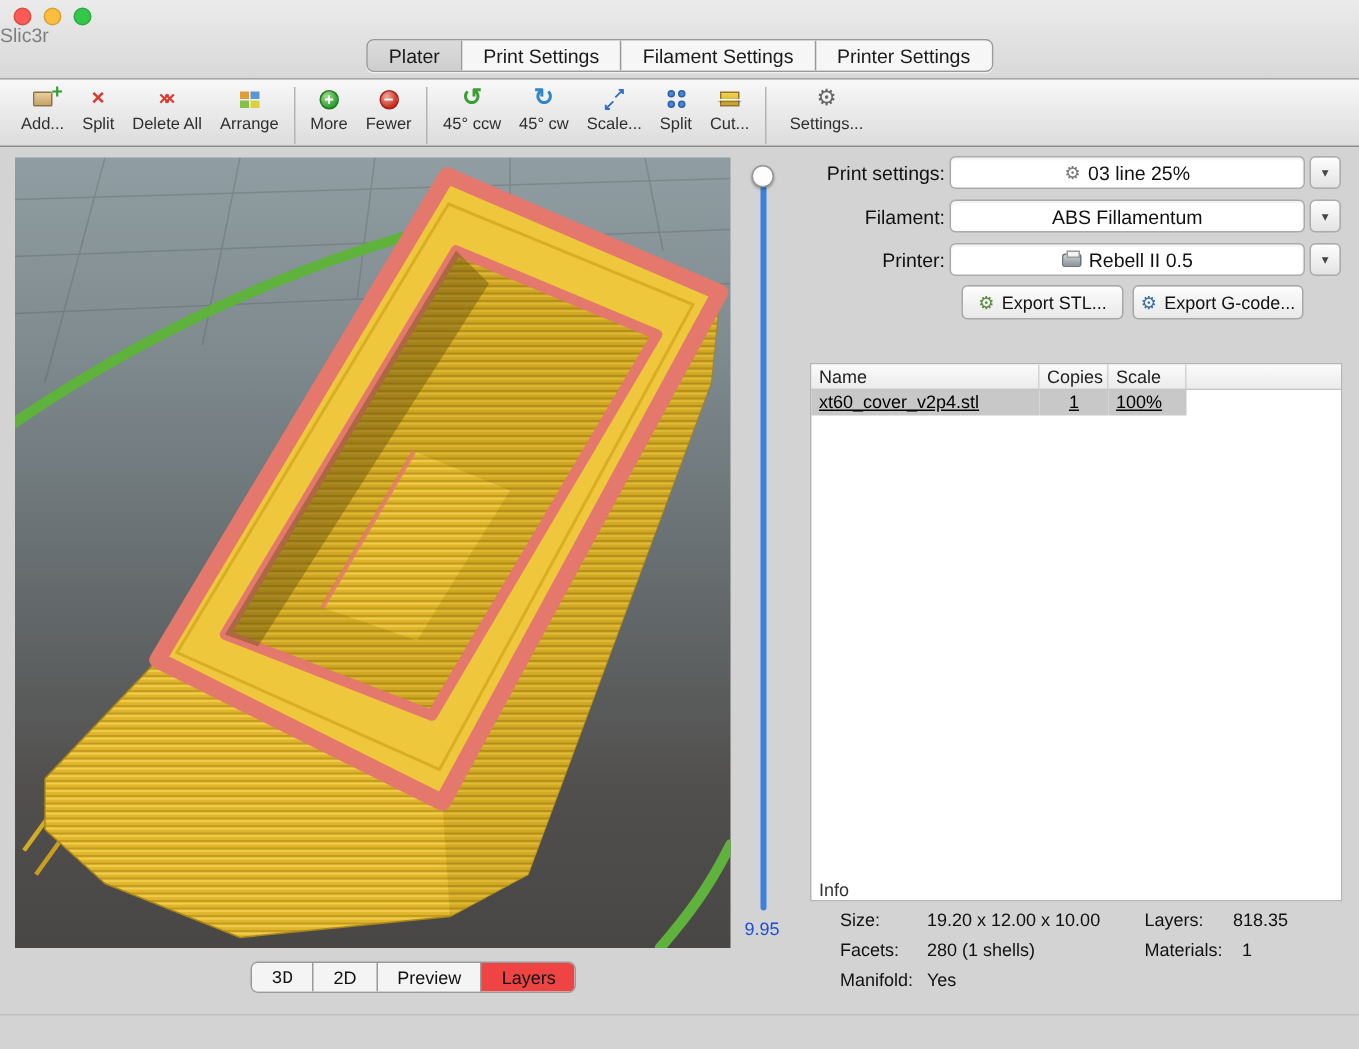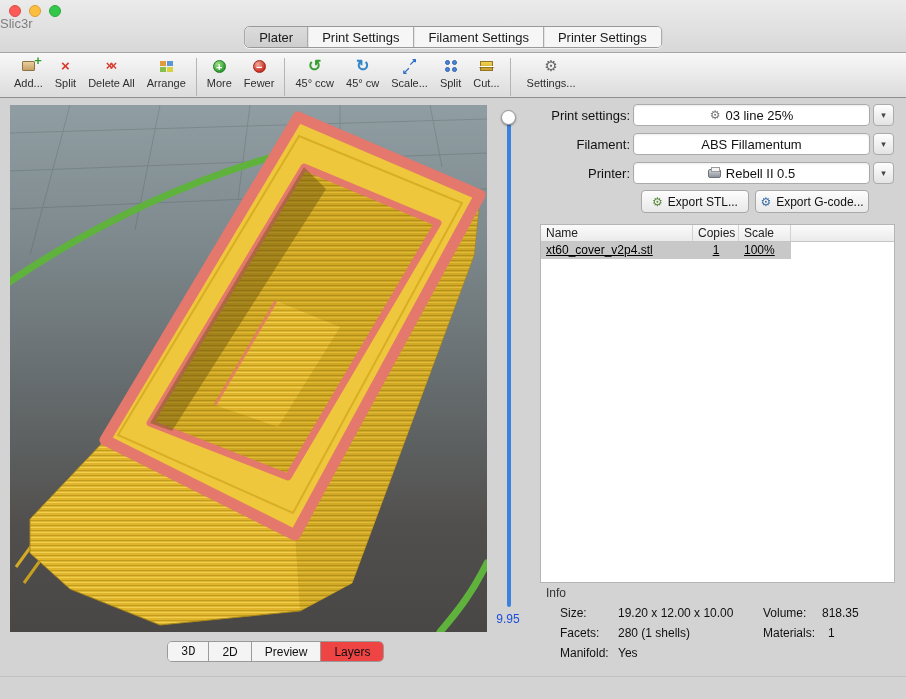--- a/index.html
+++ b/index.html
@@ -68,21 +68,21 @@
   .combo { position:absolute; left:633px; width:237px; height:22px; background:#fff; border:1px solid #ababab; border-radius:4px; display:flex; align-items:center; justify-content:center; gap:5px; font-size:13px; color:#111; box-shadow:inset 0 1px 2px rgba(0,0,0,.08); cursor:default; }
   .combo-gear { font-size:12px; color:#777; line-height:12px; }
   .ic-printer { width:13px; height:9px; background:linear-gradient(#cfd4d9,#8d939a); border:1px solid #6d737a; border-radius:2px; position:relative; display:inline-block; }
   .ic-printer:before { content:""; position:absolute; left:2px; top:-3px; width:7px; height:3px; background:#f4f4f4; border:1px solid #9a9a9a; }
   .drop-btn { position:absolute; left:873px; width:21px; height:22px; background:linear-gradient(#fefefe,#e3e3e3); border:1px solid #ababab; border-radius:4px; text-align:center; font-size:9px; color:#444; line-height:20px; cursor:default; }
   .export-btn { position:absolute; top:190px; height:23px; background:linear-gradient(#fdfdfd,#e8e8e8); border:1px solid #a8a8a8; border-radius:4px; display:flex; align-items:center; justify-content:center; gap:5px; font-size:12px; color:#111; cursor:default; }
   .exp-gear { font-size:12px; line-height:12px; }
   .g1 { color:#5a8a3c; } .g2 { color:#3c6fa8; }
 
   
-  .obj-table { position:absolute; left:540px; top:224px; width:355px; height:359px; background:#fff; border:1px solid #b5b5b5; }
+  .obj-table { position:absolute; left:540px; top:242px; width:355px; height:359px; background:#fff; border:1px solid #b5b5b5; }
   .thead { height:17px; background:linear-gradient(#fbfbfb,#ebebeb); border-bottom:1px solid #c6c6c6; display:flex; font-size:12px; color:#222; }
   .th { padding:1px 5px; border-right:1px solid #d2d2d2; line-height:14px; cursor:default; }
   .th-name { width:152px; } .th-copies { width:46px; } .th-scale { width:52px; } .th-fill { flex:1; border-right:none; }
   .trow { display:flex; height:17px; font-size:12px; color:#000; cursor:default; }
   .td { padding:1px 5px; line-height:14px;text-decoration:underline; }
   .td-name { width:152px; } .td-copies { width:46px; text-align:center; } .td-scale { width:52px; }
   .trow.selected .td { background:#c8c8c8; }
 
   
   .info { position:absolute; left:540px; top:583px; width:355px; height:90px; font-size:12px; color:#111; }
@@ -295,21 +295,21 @@
     <div class="td td-name">xt60_cover_v2p4.stl</div>
     <div class="td td-copies">1</div>
     <div class="td td-scale">100%</div>
   </div>
 </div>
 
 <div class="info">
   <div class="info-title">Info</div>
   <span class="i-r1 c1">Size:</span>
   <span class="i-r1 c2">19.20 x 12.00 x 10.00</span>
-  <span class="i-r1 c3">Volume:</span>
+  <span class="i-r1 c3">Layers:</span>
   <span class="i-r1 c4">818.35</span>
   <span class="i-r2 c1">Facets:</span>
   <span class="i-r2 c2">280 (1 shells)</span>
   <span class="i-r2 c3">Materials:</span>
   <span class="i-r2 c4b">1</span>
   <span class="i-r3 c1">Manifold:</span>
   <span class="i-r3 c2">Yes</span>
 </div>
 
 <div class="bottom-line"></div>

